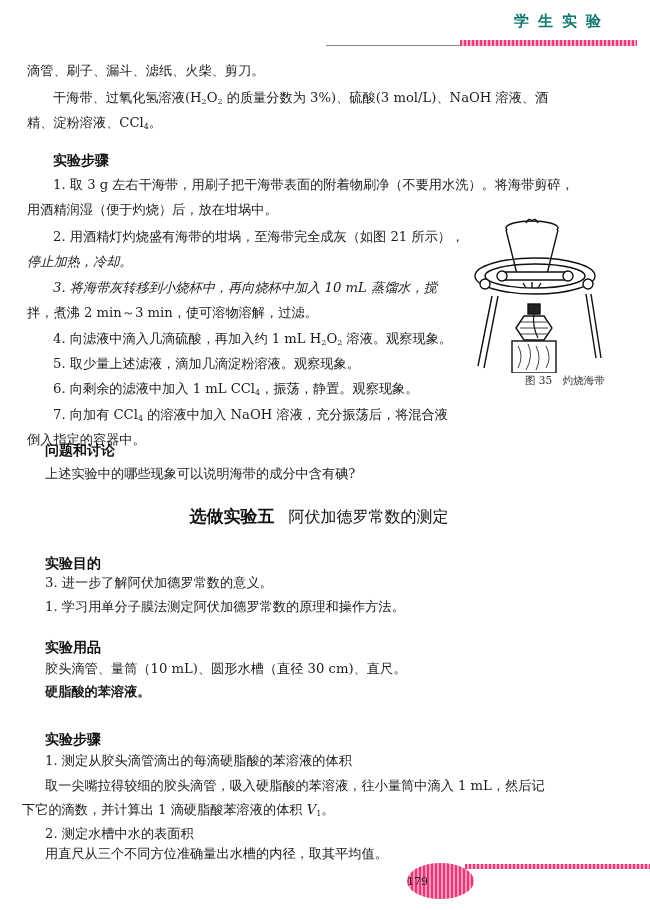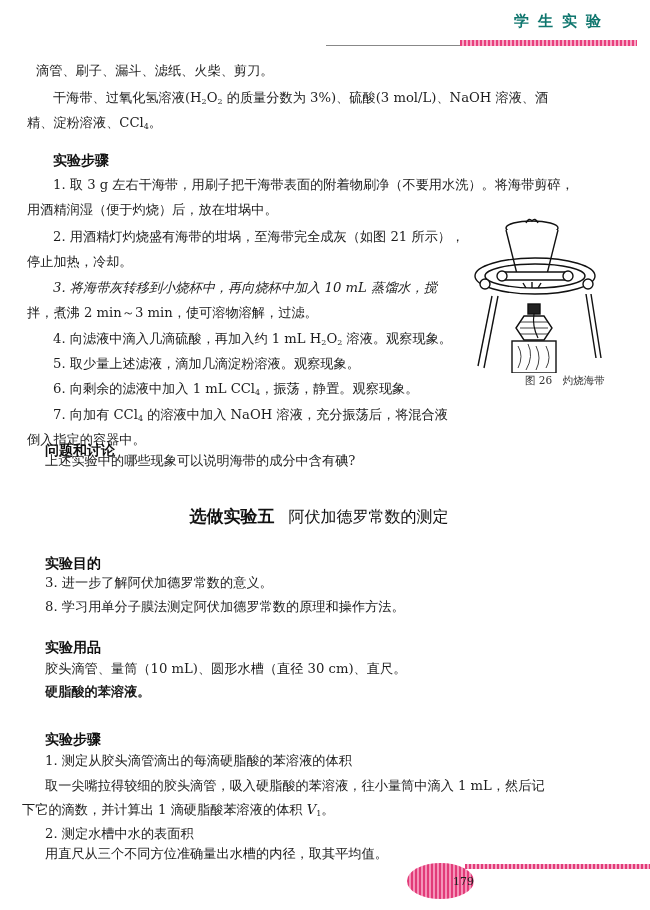--- a/index.html
+++ b/index.html
@@ -35,44 +35,44 @@
   i { font-style: italic; }
 
   .figure { position: absolute; left: 470px; top: 198px; width: 170px; height: 175px; }
   .fig-caption {
     position: absolute; left: 525px; top: 374px; font-size: 10.5px; color: #333; white-space: nowrap;
   }
 
   .footer-oval {
     position: absolute; left: 407px; top: 863px; width: 67px; height: 36px; border-radius: 50%;
     background: repeating-linear-gradient(90deg, #e23a78 0 2px, #f493b8 2px 4px);
-    display: flex; align-items: center; justify-content: flex-end;
+    display: flex; align-items: center; justify-content: flex-start;
     font-size: 11px; color: #222;
   }
   .footer-bar {
     position: absolute; left: 465px; top: 864px; width: 185px; height: 5px;
     background: repeating-linear-gradient(90deg, #e23a78 0 2px, #f7a9c6 2px 4px);
   }
 </style>
 </head>
 <body>
 
 <div class="header-title">学生实验</div>
 <div class="header-gray-line"></div>
 <div class="header-pink-bar"></div>
 
-<div class="line" style="left:36px;top:62px;">滴管、刷子、漏斗、滤纸、火柴、剪刀。</div>
+<div class="line" style="left:27px;top:62px;">滴管、刷子、漏斗、滤纸、火柴、剪刀。</div>
 <div class="line" style="left:53px;top:89px;"><span>干海带、过氧化氢溶液(H</span><sub>2</sub><span>O</span><sub>2</sub><span> 的质量分数为 3%)、硫酸(3 mol/L)、NaOH 溶液、酒</span></div>
 <div class="line" style="left:27px;top:114px;"><span>精、淀粉溶液、CCl</span><sub>4</sub><span>。</span></div>
 
 <div class="heading" style="left:53px;top:152px;">实验步骤</div>
 <div class="line" style="left:53px;top:176px;">1. 取 3 g 左右干海带，用刷子把干海带表面的附着物刷净（不要用水洗）。将海带剪碎，</div>
 <div class="line" style="left:27px;top:201px;">用酒精润湿（便于灼烧）后，放在坩埚中。</div>
 <div class="line" style="left:53px;top:228px;">2. 用酒精灯灼烧盛有海带的坩埚，至海带完全成灰（如图 21 所示），</div>
-<div class="line" style="left:27px;top:237px;transform:translateY(16px);">停止加热，冷却。</div>
+<div class="line" style="left:27px;top:237px;transform:translateY(16px);font-style:italic;">停止加热，冷却。</div>
 <div class="line" style="left:53px;top:279px;font-style:italic;">3. 将海带灰转移到小烧杯中，再向烧杯中加入 10 mL 蒸馏水，搅</div>
 <div class="line" style="left:27px;top:304px;">拌，煮沸 2 min～3 min，使可溶物溶解，过滤。</div>
 <div class="line" style="left:53px;top:330px;"><span>4. 向滤液中滴入几滴硫酸，再加入约 1 mL H</span><sub>2</sub><span>O</span><sub>2</sub><span> 溶液。观察现象。</span></div>
 <div class="line" style="left:53px;top:325px;transform:translateY(30px);">5. 取少量上述滤液，滴加几滴淀粉溶液。观察现象。</div>
 <div class="line" style="left:53px;top:380px;"><span>6. 向剩余的滤液中加入 1 mL CCl</span><sub>4</sub><span>，振荡，静置。观察现象。</span></div>
 <div class="line" style="left:53px;top:406px;"><span>7. 向加有 CCl</span><sub>4</sub><span> 的溶液中加入 NaOH 溶液，充分振荡后，将混合液</span></div>
 <div class="line" style="left:27px;top:431px;">倒入指定的容器中。</div>
 
 <div class="figure">
   <svg width="170" height="175" viewBox="0 0 170 175">
@@ -102,30 +102,30 @@
       <rect x="58" y="106" width="12" height="10" fill="#222"></rect>
       <path d="M46 130 L54 118 L74 118 L82 130 L74 142 L54 142 Z" fill="#fff"></path>
       <path d="M50 124 h28 M50 130 h28 M50 136 h28" stroke-width="0.8"></path>
       <path d="M64 116 q-2 12 4 24" stroke-width="1.2"></path>
 
       <rect x="42" y="143" width="44" height="32" fill="#fff"></rect>
       <path d="M48 170 q6 -12 0 -22 M56 172 q8 -14 2 -26 M66 172 q6 -12 0 -24 M76 170 q6 -10 0 -22" stroke-width="0.8"></path>
     </g>
   </svg>
 </div>
-<div class="fig-caption">图 26　灼烧海带</div>
+<div class="fig-caption">图 35　灼烧海带</div>
 
 <div class="heading" style="left:45px;top:441px;transform:translateY(1px);">问题和讨论</div>
-<div class="line" style="left:45px;top:452px;">上述实验中的哪些现象可以说明海带的成分中含有碘?</div>
+<div class="line" style="left:45px;top:465px;">上述实验中的哪些现象可以说明海带的成分中含有碘?</div>
 
 <div class="title"><span class="t-main">选做实验五</span><span>阿伏加德罗常数的测定</span></div>
 
 <div class="heading" style="left:45px;top:555px;">实验目的</div>
 <div class="line" style="left:45px;top:574px;">3. 进一步了解阿伏加德罗常数的意义。</div>
-<div class="line" style="left:45px;top:598px;">8. 学习用单分子膜法测定阿伏加德罗常数的原理和操作方法。</div>
+<div class="line" style="left:45px;top:598px;">1. 学习用单分子膜法测定阿伏加德罗常数的原理和操作方法。</div>
 
 <div class="heading" style="left:45px;top:639px;">实验用品</div>
 <div class="line" style="left:45px;top:660px;">胶头滴管、量筒（10 mL)、圆形水槽（直径 30 cm)、直尺。</div>
 <div class="line" style="left:45px;top:683px;font-weight:bold;">硬脂酸的苯溶液。</div>
 
 <div class="heading" style="left:45px;top:731px;">实验步骤</div>
 <div class="line" style="left:45px;top:752px;">1. 测定从胶头滴管滴出的每滴硬脂酸的苯溶液的体积</div>
 <div class="line" style="left:45px;top:777px;">取一尖嘴拉得较细的胶头滴管，吸入硬脂酸的苯溶液，往小量筒中滴入 1 mL，然后记</div>
 <div class="line" style="left:22px;top:801px;"><span>下它的滴数，并计算出 1 滴硬脂酸苯溶液的体积 </span><i>V</i><sub>1</sub><span>。</span></div>
 <div class="line" style="left:45px;top:825px;">2. 测定水槽中水的表面积</div>

